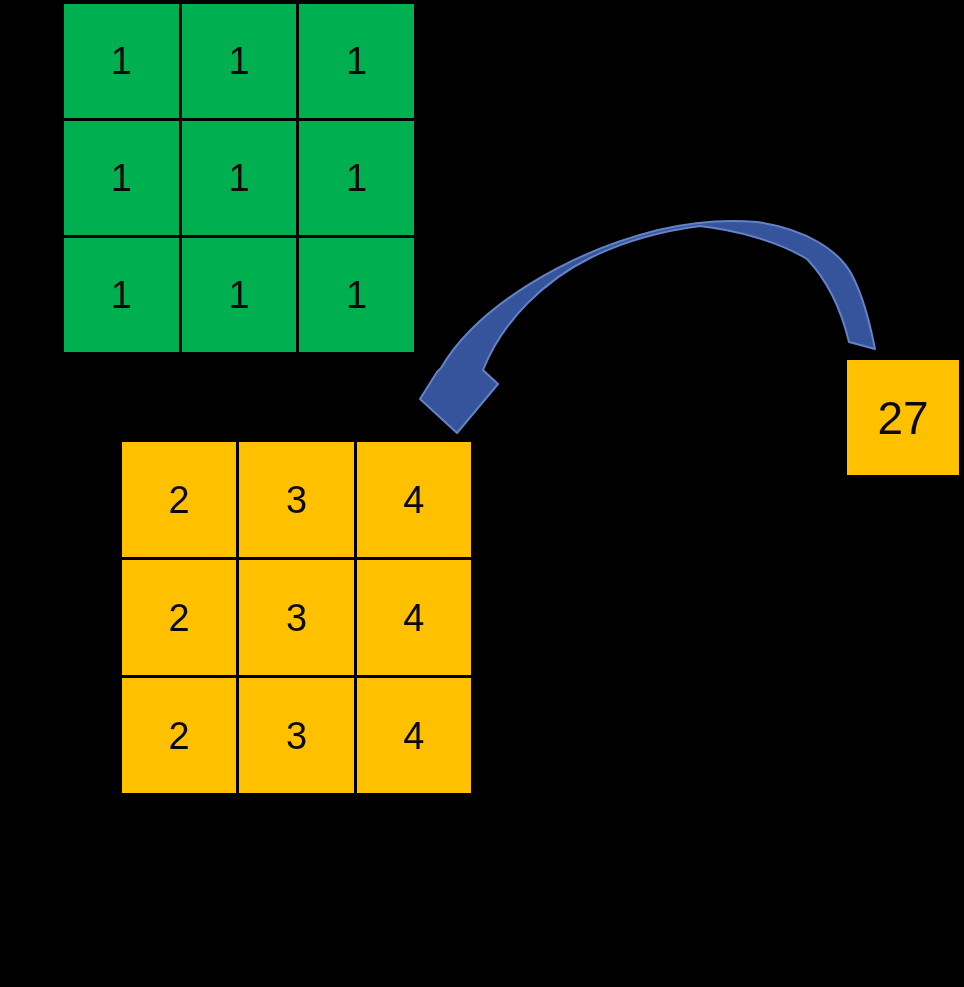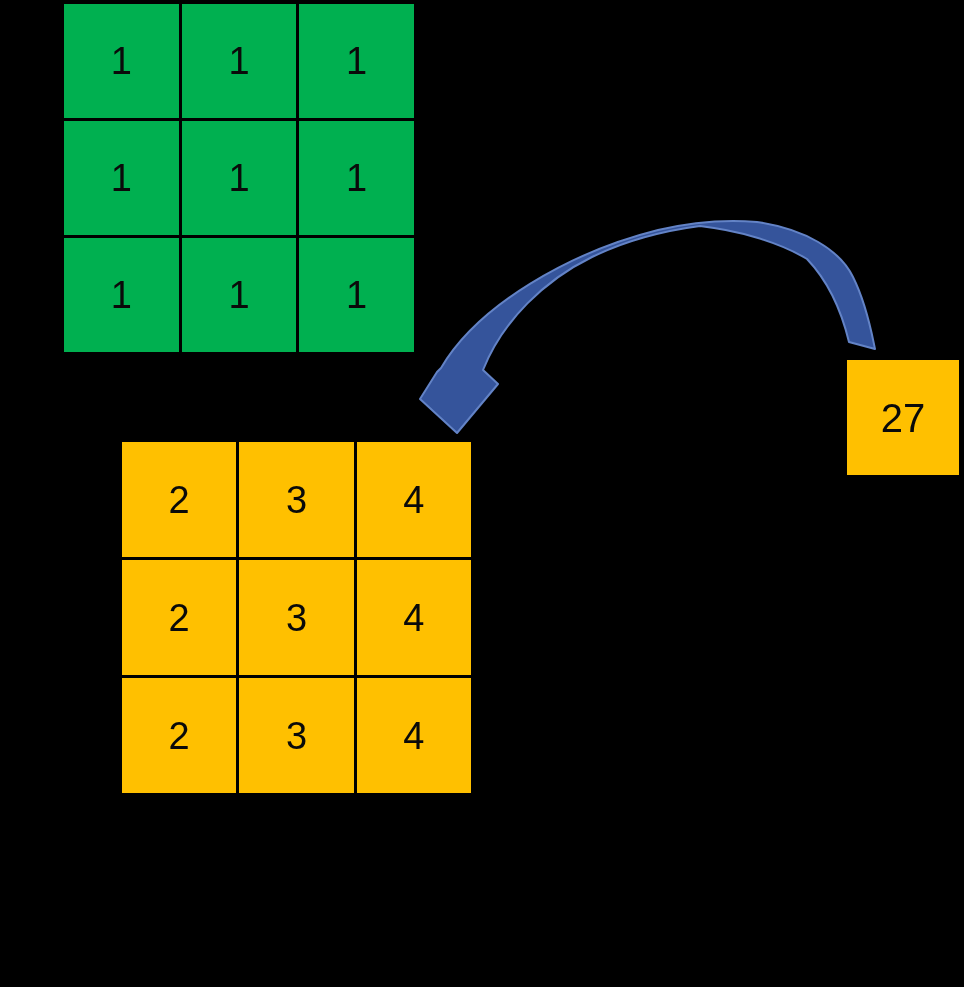--- a/index.html
+++ b/index.html
@@ -39,21 +39,21 @@
   .grid-green{left:62px;top:2px;width:354px;height:352px;}
   .grid-green .cell{background:var(--green);}
   .grid-gold{left:120px;top:440px;width:353px;height:355px;}
   .grid-gold .cell{background:var(--gold);}
   .result-box{
     position:absolute;
     left:845px;top:358px;width:116px;height:119px;
     background:var(--gold);
     border:2px solid var(--line);
     display:flex;align-items:center;justify-content:center;
-    font-size:40px;color:#0a0a0a;line-height:1;
+    font-size:46px;color:#0a0a0a;line-height:1;
   }
   .arrow-layer{position:absolute;inset:0;width:964px;height:987px;}
 </style>
 </head>
 <body>
 
 <div class="stage">
 
   <div class="grid3 grid-green">
     <div class="cell">1</div>

